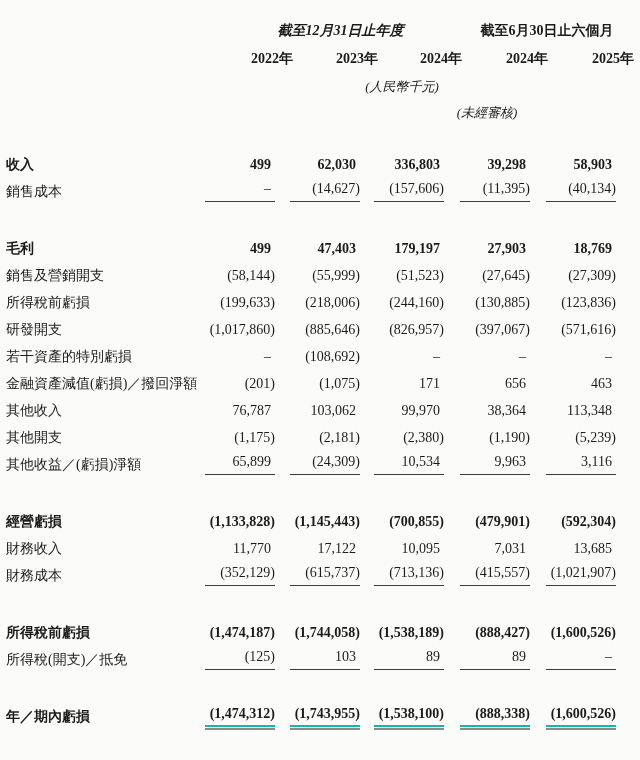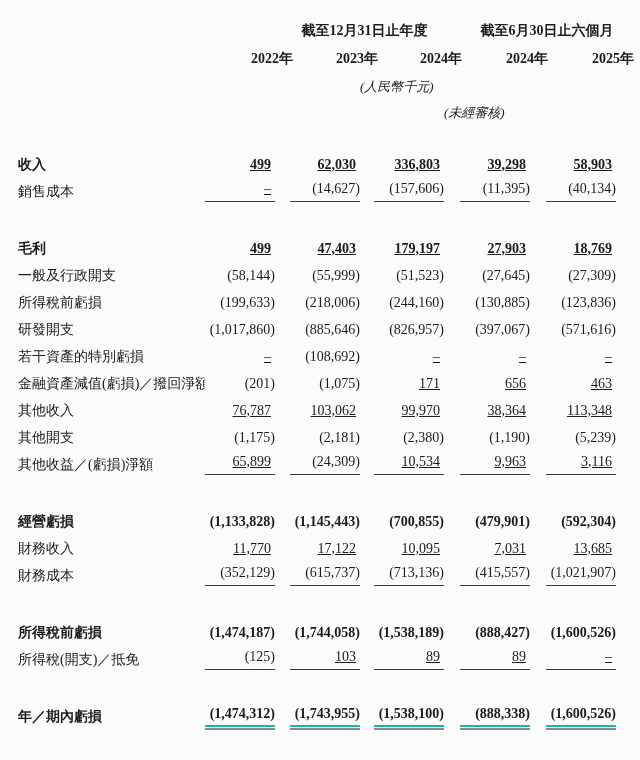--- a/index.html
+++ b/index.html
@@ -3,37 +3,37 @@
 <meta charset="utf-8">
 <style>
   html,body{margin:0;padding:0;}
   body{
     width:640px;height:760px;overflow:hidden;
     background:#fbfbf9;color:#1b1b1b;
     font-family:"Liberation Serif","DejaVu Serif",serif;
   }
   table{border-collapse:collapse;table-layout:fixed;width:640px;margin-top:17px;}
   td{padding:0;vertical-align:middle;font-size:14px;line-height:1;}
-  td.label{padding-left:18px;white-space:nowrap;overflow:hidden;}
+  td.label{padding-left:6px;white-space:nowrap;overflow:hidden;}
   td.num{text-align:right;}
   .val{display:block;width:70px;margin-left:auto;text-align:right;white-space:nowrap;}
   .val.u{border-bottom:1px solid #3a3a3a;padding-bottom:5px;}
   .val.uu{border-bottom:2px solid #14b8a6;padding-bottom:4px;position:relative;}
   .val.uu::after{content:"";position:absolute;left:0;right:0;bottom:-5px;height:2px;background:#8a8a8a;}
-  .p{padding-right:4px;text-decoration:underline;}
+  .p{padding-right:4px;}
   tr.r{height:27px;}
   tr.hA,tr.hB{height:28px;}
   tr.hC,tr.hD{height:26px;}
   tr.gap{height:26px;}
   tr.spacer{height:30px;}
   tr.bold td,tr.bold .val{font-weight:bold;}
   .yr{display:inline-block;margin-right:-18px;font-weight:bold;white-space:nowrap;}
-  .note{display:block;font-style:italic;font-size:13px;white-space:nowrap;}
+  .note{display:block;text-align:center;font-style:italic;font-size:13px;white-space:nowrap;}
   .grp{display:block;text-align:center;font-weight:bold;white-space:nowrap;position:relative;}
-  .grp1{left:40px;}
+  .grp1{left:16px;font-style:italic;}
   .grp2{left:17px;}
 </style>
 </head>
 <body>
 
 <table>
   <colgroup>
     <col style="width:205px">
     <col style="width:70px">
     <col style="width:85px">
@@ -153,21 +153,21 @@
         </td>
         <td class="num">
           <span class="val"><span class="p">27,903</span></span>
         </td>
         <td class="num">
           <span class="val"><span class="p">18,769</span></span>
         </td>
         <td></td>
       </tr>
       <tr class="r">
-        <td class="label">一般及行政開支</td>
+        <td class="label">銷售及營銷開支</td>
         <td class="num">
           <span class="val"><span>(58,144)</span></span>
         </td>
         <td class="num">
           <span class="val"><span>(55,999)</span></span>
         </td>
         <td class="num">
           <span class="val"><span>(51,523)</span></span>
         </td>
         <td class="num">

